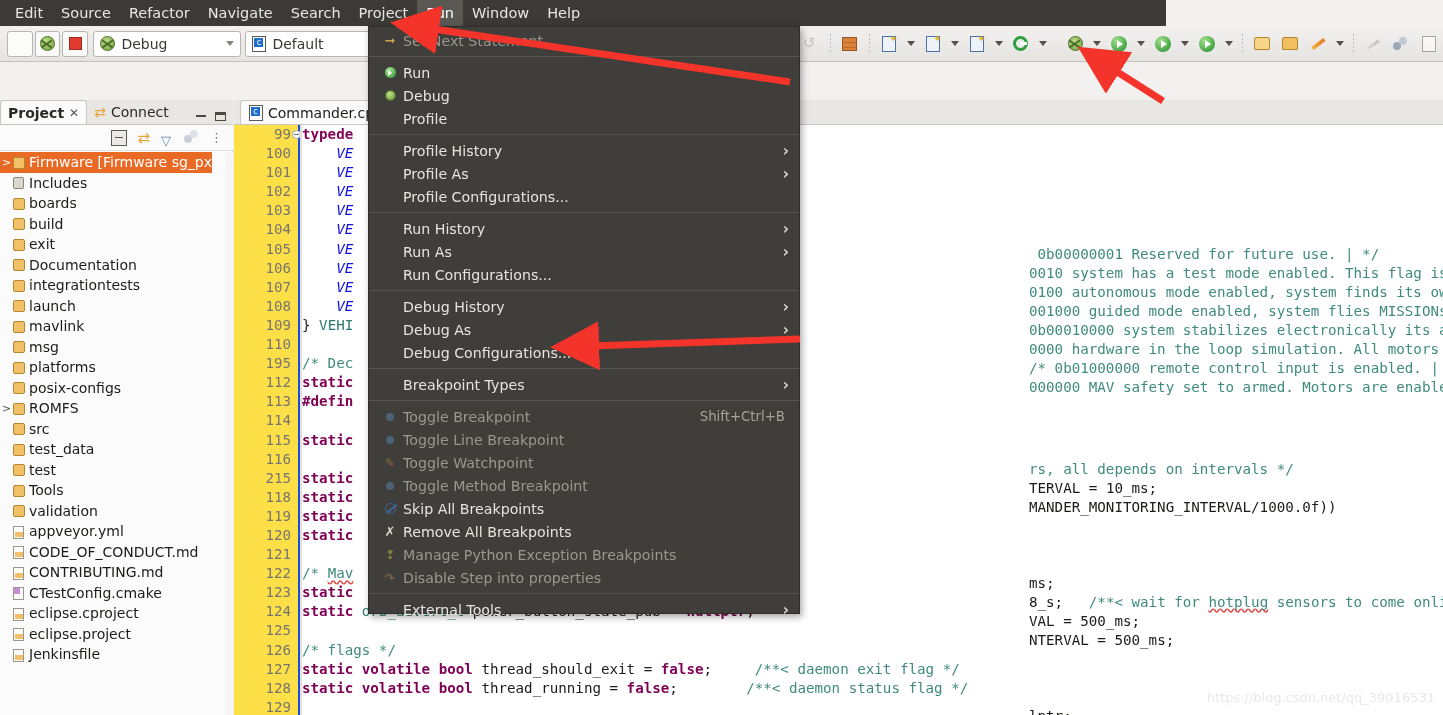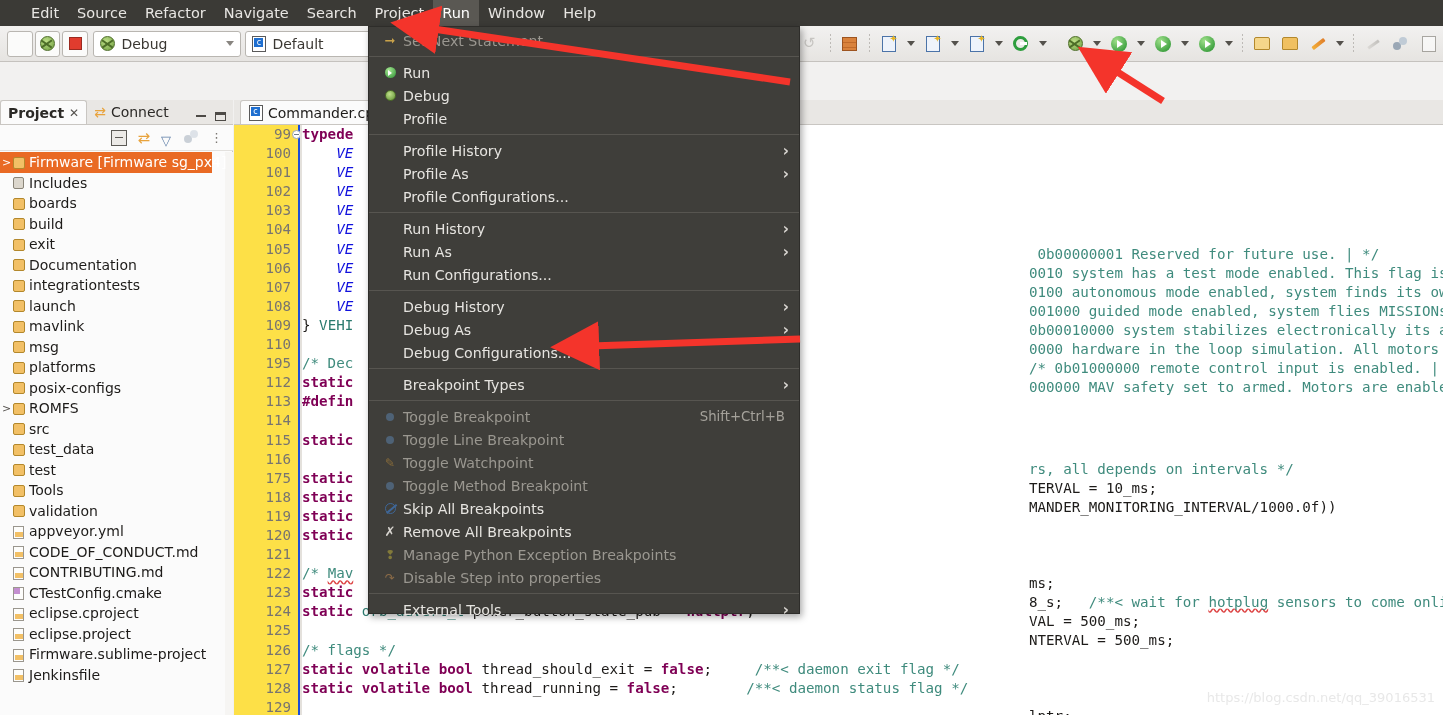--- a/index.html
+++ b/index.html
@@ -6,24 +6,24 @@
   html, body {
     width: 1443px; height: 715px;
     overflow: hidden;
     font-family: "DejaVu Sans", sans-serif;
     background: #f2f1f0;
   }
   #root { position: relative; width: 1443px; height: 715px; }
 
   
   .menubar {
-    position: absolute; left: 0; top: 0; width: 1443px; height: 26px;
+    position: absolute; left: 0; top: 0; width: 1166px; height: 26px;
     background: #3b3a36;
     display: flex; align-items: center;
-    padding-left: 22px;
+    padding-left: 6px;
     z-index: 5;
   }
   .menubar .mi {
     color: #e8e6e3; font-size: 14.5px; line-height: 26px;
     padding: 0 9px; height: 26px; white-space: nowrap;
     font-family: "DejaVu Sans", sans-serif;
   }
   .menubar .mi.active { background: #5a5853; color: #ffffff; }
 
   
@@ -528,27 +528,20 @@
         <span class="ticon">
           <span class="ic-file" style="position: absolute; left: 0px; top: 2px;"></span>
         </span>
         <span>eclipse.project</span>
       </div>
       <div class="trow">
         <span class="tw"></span>
         <span class="ticon">
           <span class="ic-file" style="position: absolute; left: 0px; top: 2px;"></span>
         </span>
-        <span>Firmware.sublime-project</span>
-      </div>
-      <div class="trow">
-        <span class="tw"></span>
-        <span class="ticon">
-          <span class="ic-file" style="position: absolute; left: 0px; top: 2px;"></span>
-        </span>
         <span>Jenkinsfile</span>
       </div>
     </div>
 
   <div class="editor-wrap">
     <div class="edtab-bar">
       <div class="edtab">
         <span class="docc"></span>
         <span>Commander.cpp</span>
       </div>
@@ -567,21 +560,21 @@
           <div class="ln">107</div>
           <div class="ln">108</div>
           <div class="ln">109</div>
           <div class="ln">110</div>
           <div class="ln">195</div>
           <div class="ln">112</div>
           <div class="ln">113</div>
           <div class="ln">114</div>
           <div class="ln">115</div>
           <div class="ln">116</div>
-          <div class="ln">175</div>
+          <div class="ln">215</div>
           <div class="ln">118</div>
           <div class="ln">119</div>
           <div class="ln">120</div>
           <div class="ln">121</div>
           <div class="ln">122</div>
           <div class="ln">123</div>
           <div class="ln">124</div>
           <div class="ln">125</div>
           <div class="ln">126</div>
           <div class="ln">127</div>

